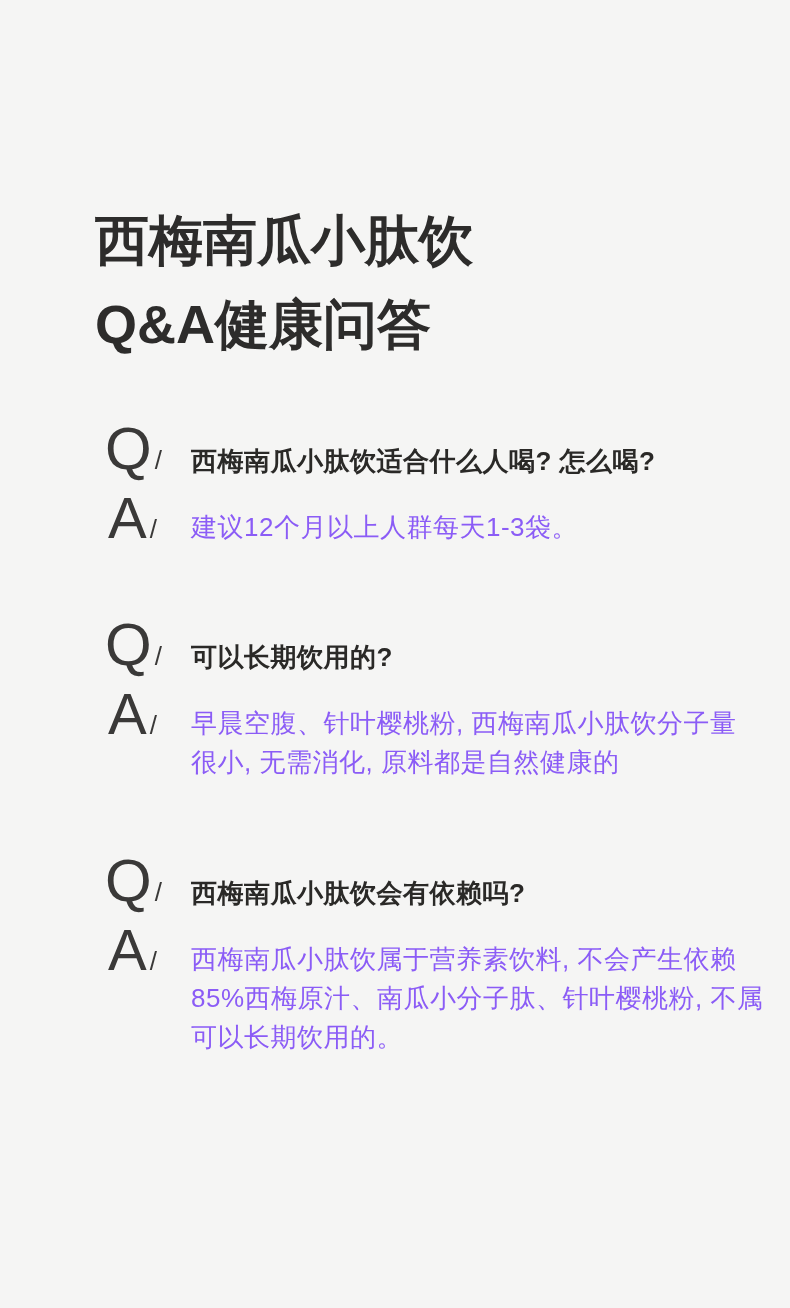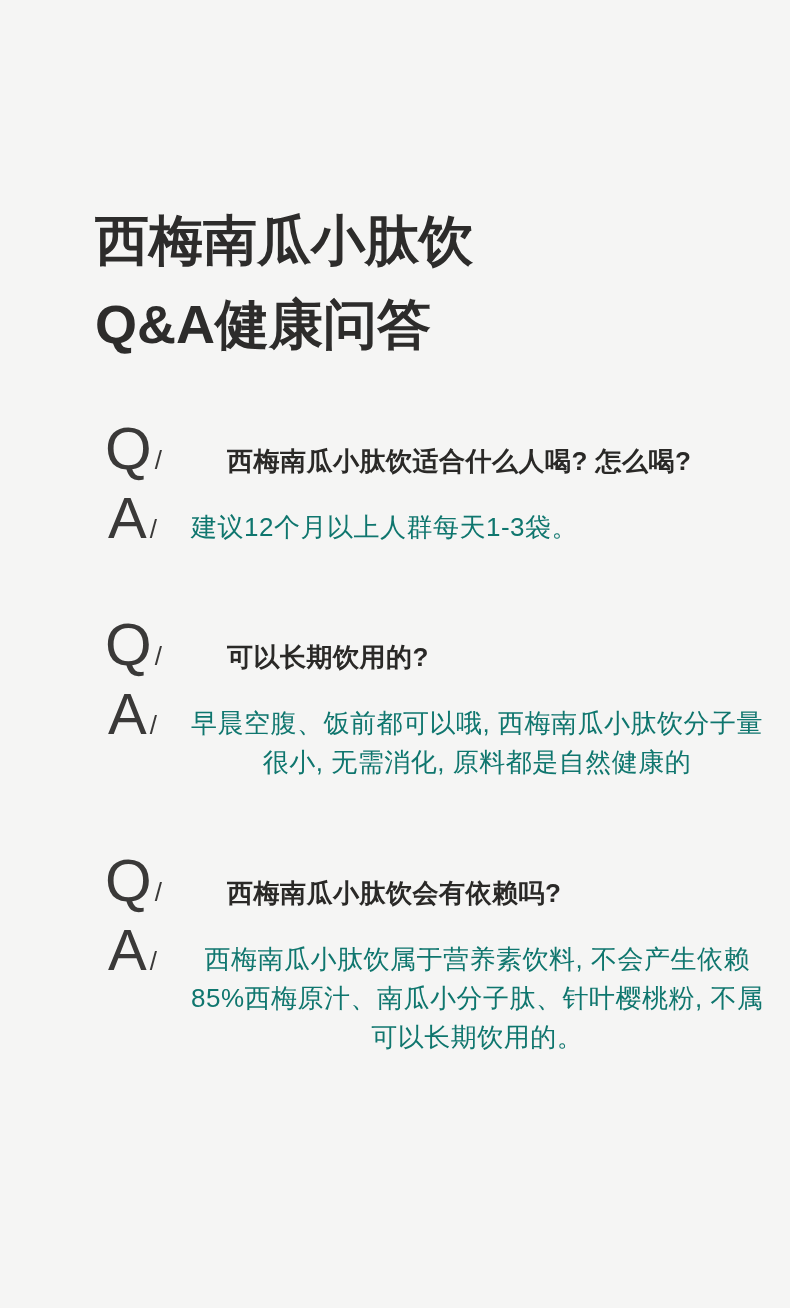--- a/index.html
+++ b/index.html
@@ -44,28 +44,26 @@
   }
   .q-marker { left: 4px; top: 0; }
   .a-marker { left: 7px; top: 70px; }
 
   .question {
     position: absolute; left: 90px; top: 18px;
     font-size: 26px; line-height: 34px;
     font-weight: 700; color: #2a2927;
     letter-spacing: 0.5px;
     white-space: nowrap;
-    margin-left: 36px;
   }
   .answer {
     position: absolute; left: 90px; top: 82px;
     font-size: 26px; line-height: 39px;
-    font-weight: 400; color: #0f766e;
+    font-weight: 400; color: #8b5cf6;
     letter-spacing: 0.5px;
-    text-align: center;
   }
   .answer .answer-line { white-space: nowrap; }
 </style>
 </head>
 <body>
 
 <div class="page">
 
   <div class="title">
     <div>西梅南瓜小肽饮</div>
@@ -79,21 +77,21 @@
     <div class="answer">
       <div class="answer-line">建议12个月以上人群每天1-3袋。</div>
     </div>
   </section>
 
   <section class="qa-block b2">
     <div class="marker q-marker"><span class="letter">Q</span><span class="slash">/</span></div>
     <div class="question">可以长期饮用的?</div>
     <div class="marker a-marker"><span class="letter">A</span><span class="slash">/</span></div>
     <div class="answer">
-      <div class="answer-line">早晨空腹、饭前都可以哦, 西梅南瓜小肽饮分子量</div>
+      <div class="answer-line">早晨空腹、针叶樱桃粉, 西梅南瓜小肽饮分子量</div>
       <div class="answer-line">很小, 无需消化, 原料都是自然健康的</div>
     </div>
   </section>
 
   <section class="qa-block b3">
     <div class="marker q-marker"><span class="letter">Q</span><span class="slash">/</span></div>
     <div class="question">西梅南瓜小肽饮会有依赖吗?</div>
     <div class="marker a-marker"><span class="letter">A</span><span class="slash">/</span></div>
     <div class="answer">
       <div class="answer-line">西梅南瓜小肽饮属于营养素饮料, 不会产生依赖</div>

